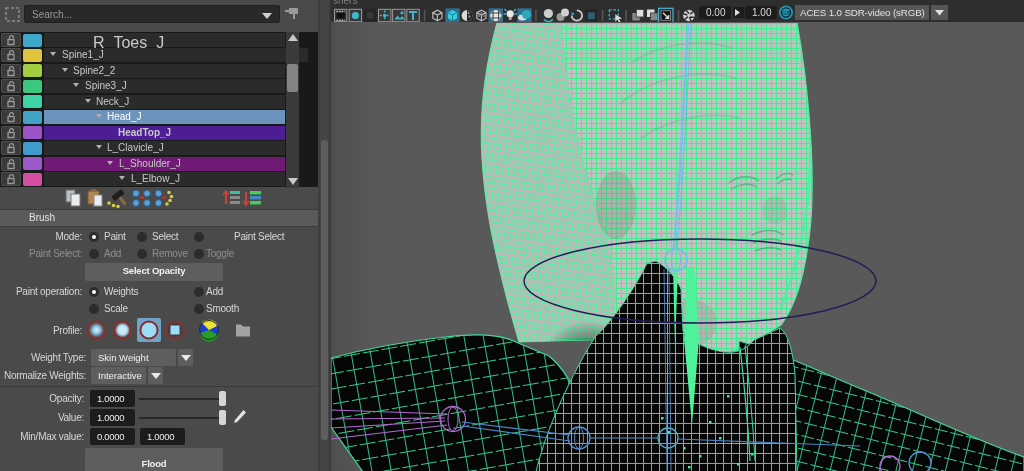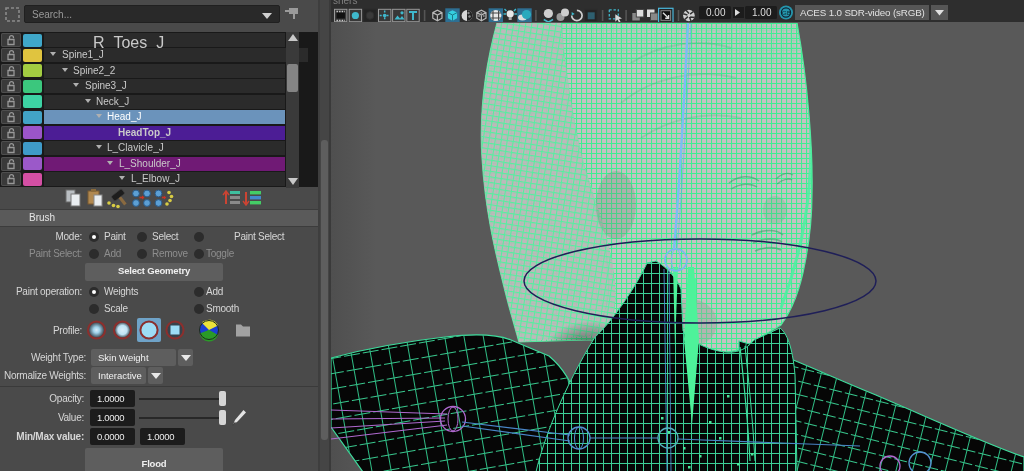--- a/index.html
+++ b/index.html
@@ -187,21 +187,21 @@
     <div class="lbl" style="left:190px;top:230px;margin-left:44px;">Paint Select</div>
 
     <div class="lbl lblr dis" style="left:0;top:247px;width:82px;">Paint Select:</div>
     <div class="radio" style="left:89px;top:249px;"></div>
     <div class="lbl dis" style="left:104px;top:247px;">Add</div>
     <div class="radio" style="left:137px;top:249px;"></div>
     <div class="lbl dis" style="left:152px;top:247px;">Remove</div>
     <div class="radio" style="left:194px;top:249px;"></div>
     <div class="lbl dis" style="left:206px;top:247px;">Toggle</div>
 
-    <div class="btn" style="left:85px;top:263px;width:138px;height:16px;padding-top:2px;">Select Geometry</div>
+    <div class="btn" style="left:85px;top:263px;width:138px;height:16px;padding-top:2px;">Select Opacity</div>
 
     <div class="lbl lblr" style="left:0;top:285px;width:82px;">Paint operation:</div>
     <div class="radio on" style="left:89px;top:287px;"></div>
     <div class="lbl" style="left:104px;top:285px;">Weights</div>
     <div class="radio" style="left:194px;top:287px;"></div>
     <div class="lbl" style="left:206px;top:285px;">Add</div>
     <div class="radio" style="left:89px;top:304px;"></div>
     <div class="lbl" style="left:104px;top:302px;">Scale</div>
     <div class="radio" style="left:194px;top:304px;"></div>
     <div class="lbl" style="left:206px;top:302px;">Smooth</div>
@@ -260,21 +260,21 @@
 
     <div class="lbl lblr" style="left:0;top:411px;width:84px;">Value:</div>
     <div class="fld" style="left:90px;top:409px;width:45px;height:17px;">1.0000</div>
     <div class="abs" style="left:139px;top:417px;width:87px;height:2px;background:#282828;"></div>
     <div class="abs" style="left:219px;top:410px;width:7px;height:15px;background:#d6d6d6;border-radius:2px;"></div>
     <svg class="abs" style="left:230px;top:406px;" width="20" height="22" viewBox="0 0 20 22">
       <path d="M3,19 L5,14 L13.5,4 L16,6.5 L7.5,15.5 Z" fill="#e4e4e4"></path>
       <path d="M2.5,19.5 L5.5,16.5" stroke="#444" stroke-width="1.4"></path>
     </svg>
 
-    <div class="lbl lblr" style="left:0;top:430px;width:84px;font-weight:bold;">Min/Max value:</div>
+    <div class="lbl lblr" style="left:0;top:430px;width:84px;">Min/Max value:</div>
     <div class="fld" style="left:90px;top:428px;width:45px;height:17px;">0.0000</div>
     <div class="fld" style="left:140px;top:428px;width:45px;height:17px;">1.0000</div>
 
     <div class="btn" style="left:85px;top:448px;width:138px;height:16px;padding-top:10px;">Flood</div>
 
     <div class="abs" style="left:318px;top:0;width:2px;height:471px;background:#3e3e3e;"></div>
     <div class="abs" style="left:320px;top:0;width:9px;height:471px;background:#454545;"></div>
     <div class="abs" style="left:321px;top:140px;width:7px;height:300px;background:#5e5e5e;border-radius:3px;"></div>
     <div class="abs" style="left:329px;top:0;width:2px;height:471px;background:#3a3a3a;"></div>
   </div>

